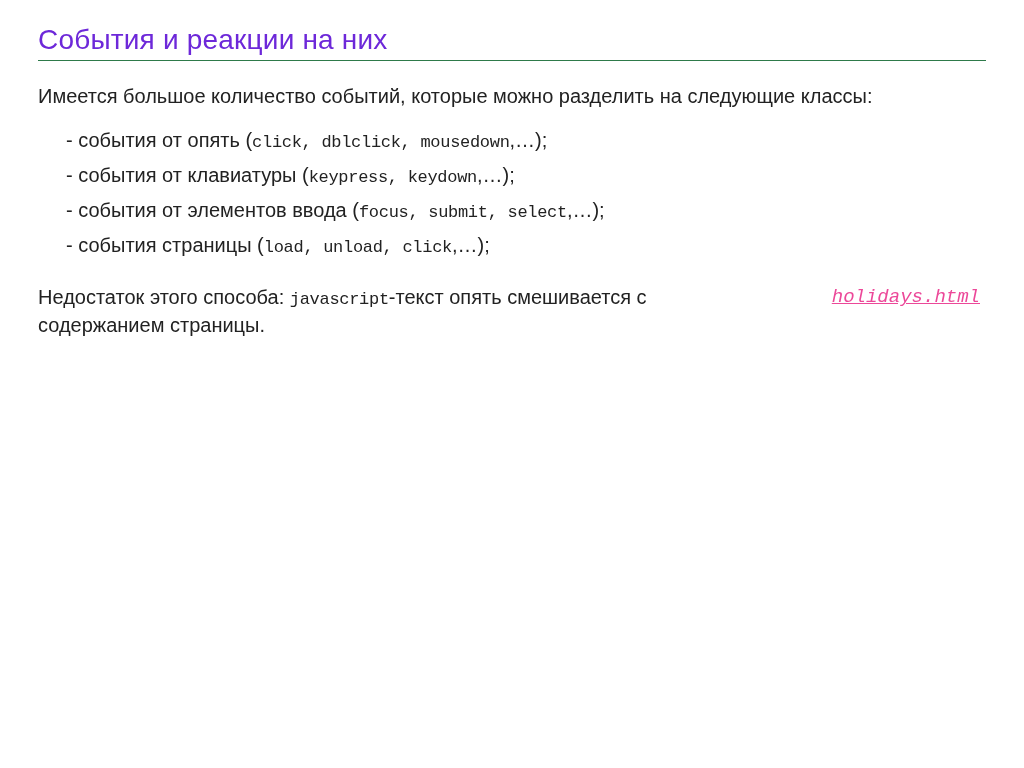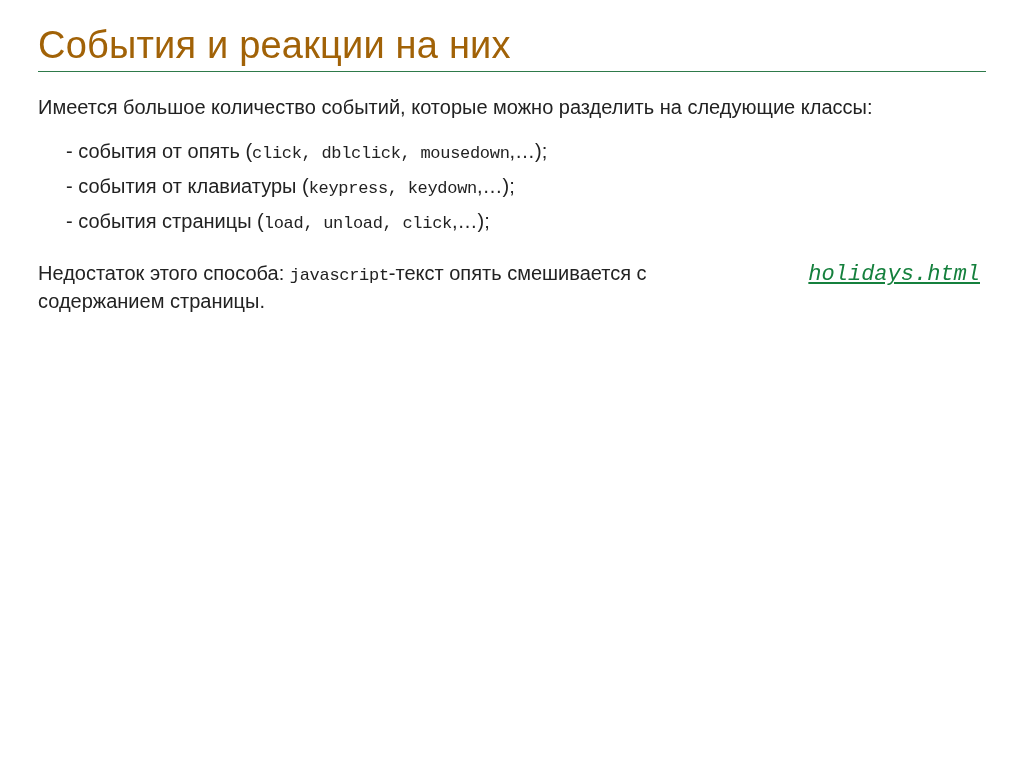--- a/index.html
+++ b/index.html
@@ -13,22 +13,22 @@
     overflow: hidden;
   }
   .slide {
     box-sizing: border-box;
     width: 1024px;
     height: 768px;
     padding: 16px 38px 24px 38px;
     position: relative;
   }
   .title {
-    font-size: 38px;
-    color: #a16207;
+    font-size: 28px;
+    color: #6d28d9;
     font-weight: 400;
     margin: 8px 0 4px 0;
     letter-spacing: 0.2px;
   }
   .rule {
     border: none;
     border-top: 1.5px solid #2e7a4a;
     margin: 4px 0 22px 0;
   }
   .para {
@@ -62,22 +62,22 @@
     justify-content: space-between;
     margin-top: 21px;
   }
   .caveat {
     font-size: 20px;
     line-height: 1.35;
     max-width: 640px;
   }
   .link {
     font-family: "Courier New", Courier, monospace;
-    font-size: 22px;
-    color: #15803d;
+    font-size: 19px;
+    color: #ec4899;
     text-decoration: underline;
     font-style: italic;
     margin-top: 2px;
     padding-right: 6px;
   }
 </style>
 </head>
 <body>
 
 <div class="slide">
@@ -88,20 +88,23 @@
   <p class="para">Имеется большое количество событий, которые можно разделить на следующие классы:</p>
 
   <div class="bullets">
     <div class="bullet">
       <span>- события от опять (</span><span class="mono">click, dblclick, mousedown</span><span>,…);</span>
     </div>
     <div class="bullet">
       <span>- события от клавиатуры (</span><span class="mono">keypress, keydown</span><span>,…);</span>
     </div>
     <div class="bullet">
+      <span>- события от элементов ввода (</span><span class="mono">focus, submit, select</span><span>,…);</span>
+    </div>
+    <div class="bullet">
       <span>- события страницы (</span><span class="mono">load, unload, click</span><span>,…);</span>
     </div>
   </div>
 
 
 
   <div class="footer-row">
     <div class="caveat">
       <span>Недостаток этого способа: </span><span class="mono">javascript</span><span>-текст опять смешивается с содержанием страницы.</span>
     </div>

